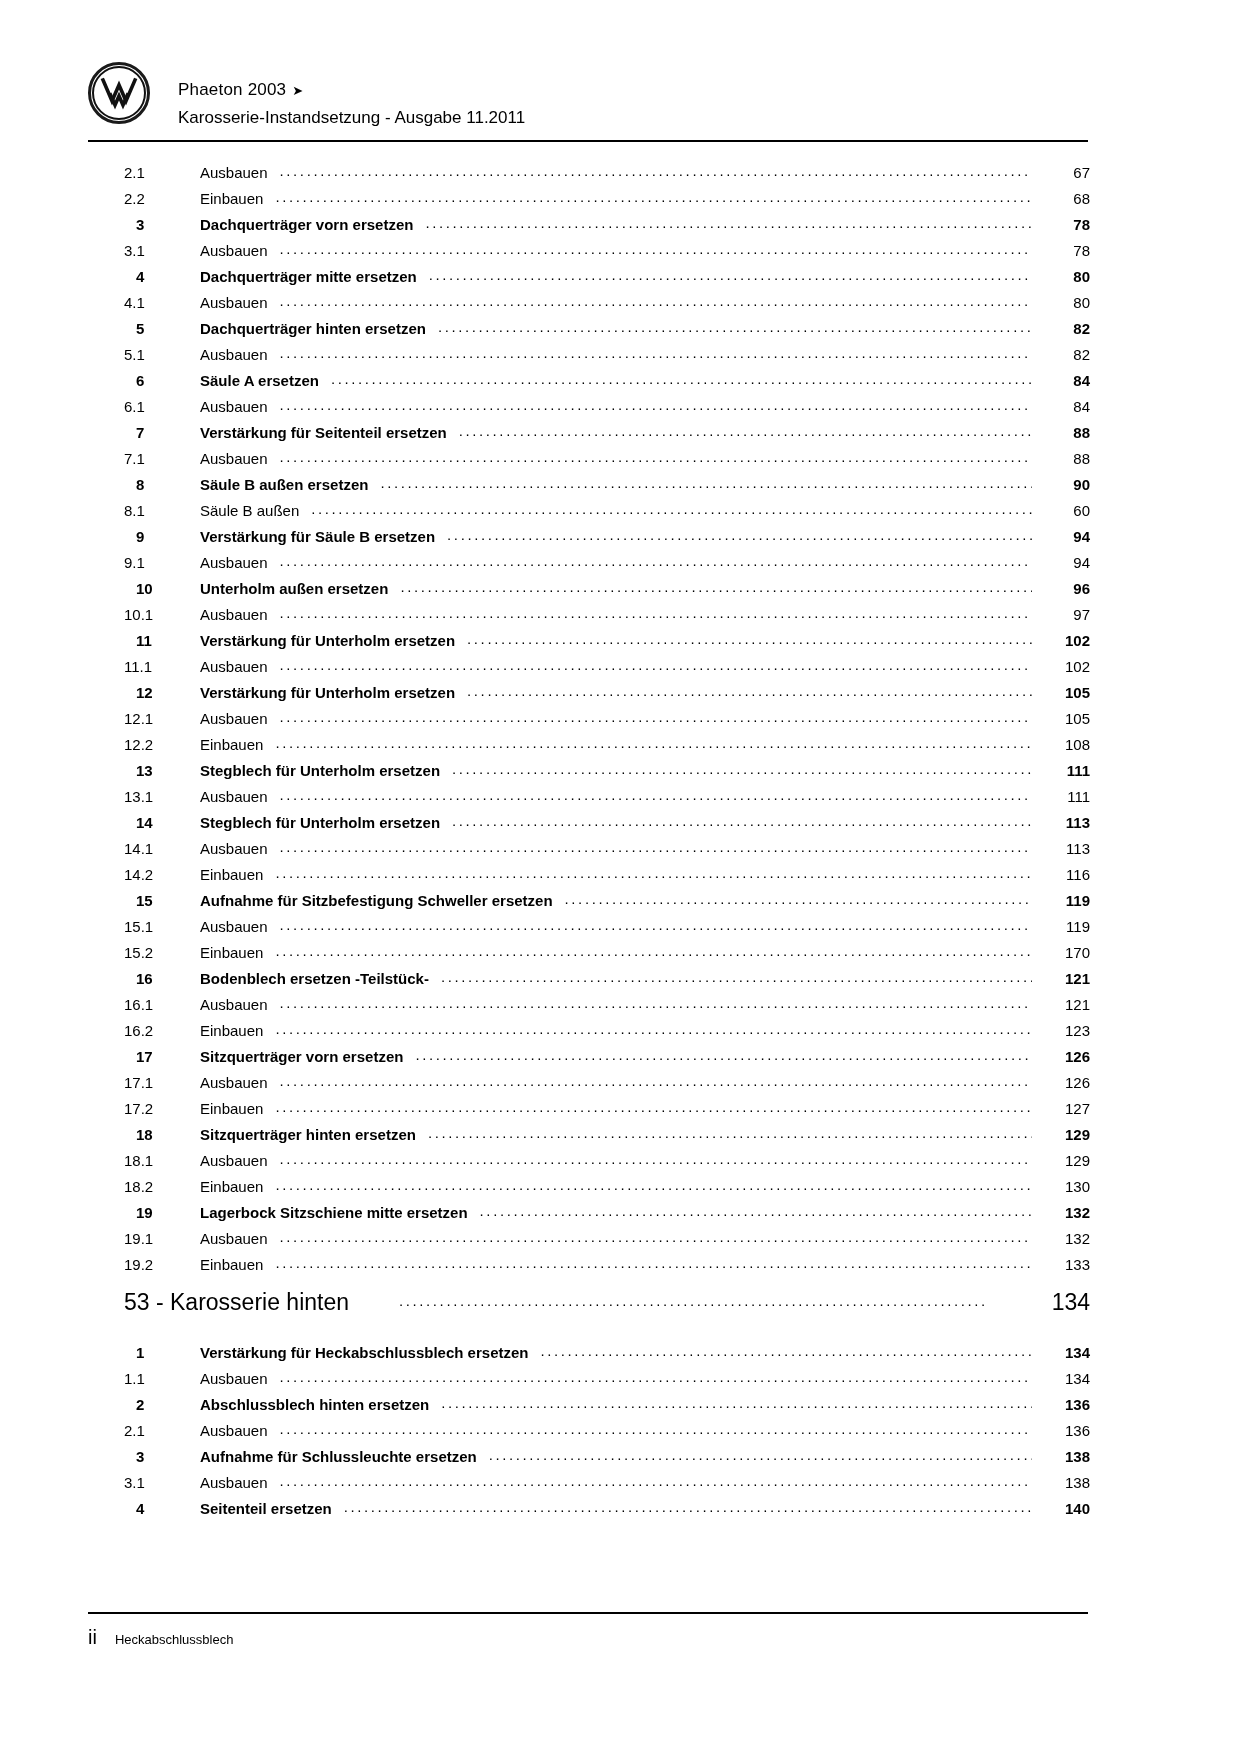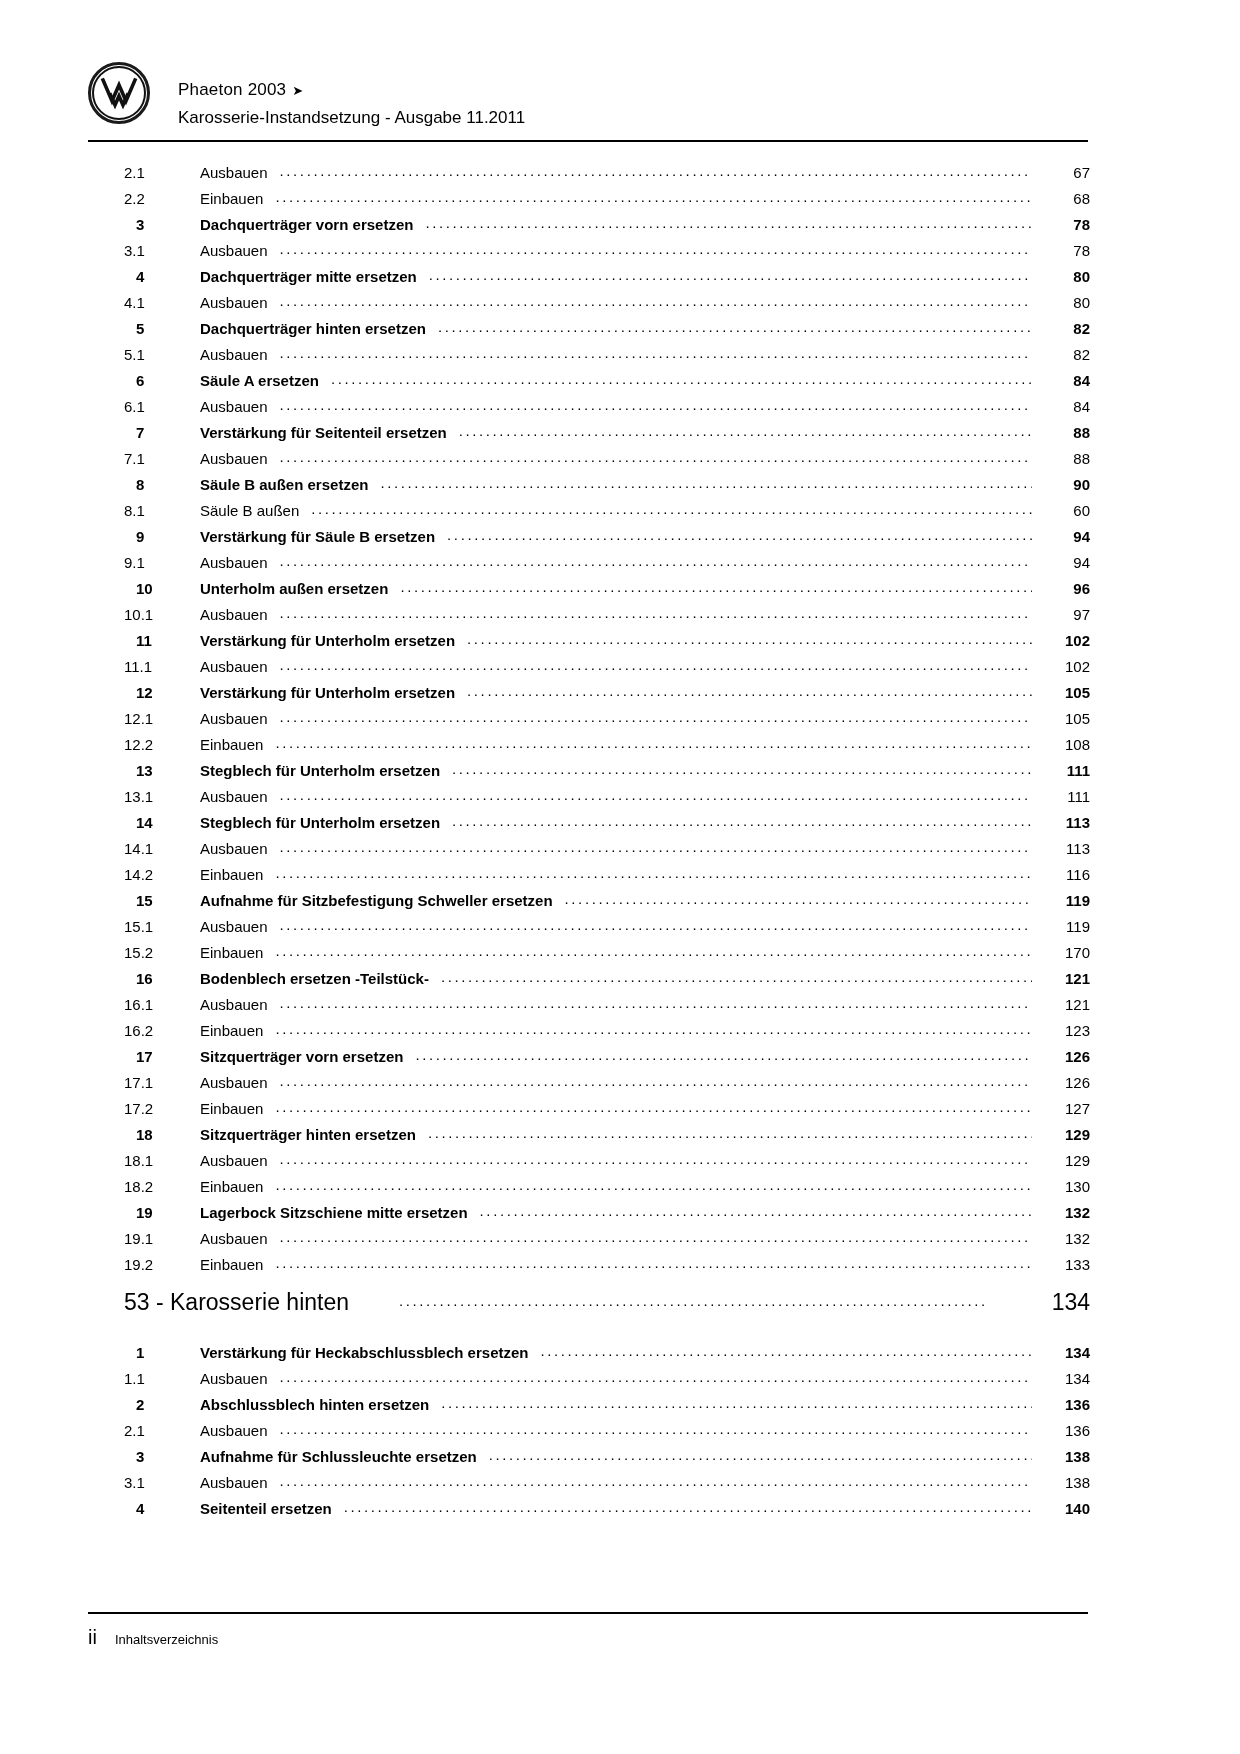--- a/index.html
+++ b/index.html
@@ -502,16 +502,16 @@
         <div class="num">4</div>
         <div class="title">Seitenteil ersetzen</div>
         <div class="dots">...............................................................................................................................</div>
         <div class="pg">140</div>
       </div>
     </div>
 
   <div class="footer-rule"></div>
   <div class="footer">
     <div class="footer-page">ii</div>
-    <div class="footer-label">Inhaltsverzeichnis</div>
+    <div class="footer-label">Heckabschlussblech</div>
   </div>
 
 </div>
 
 </body></html>

